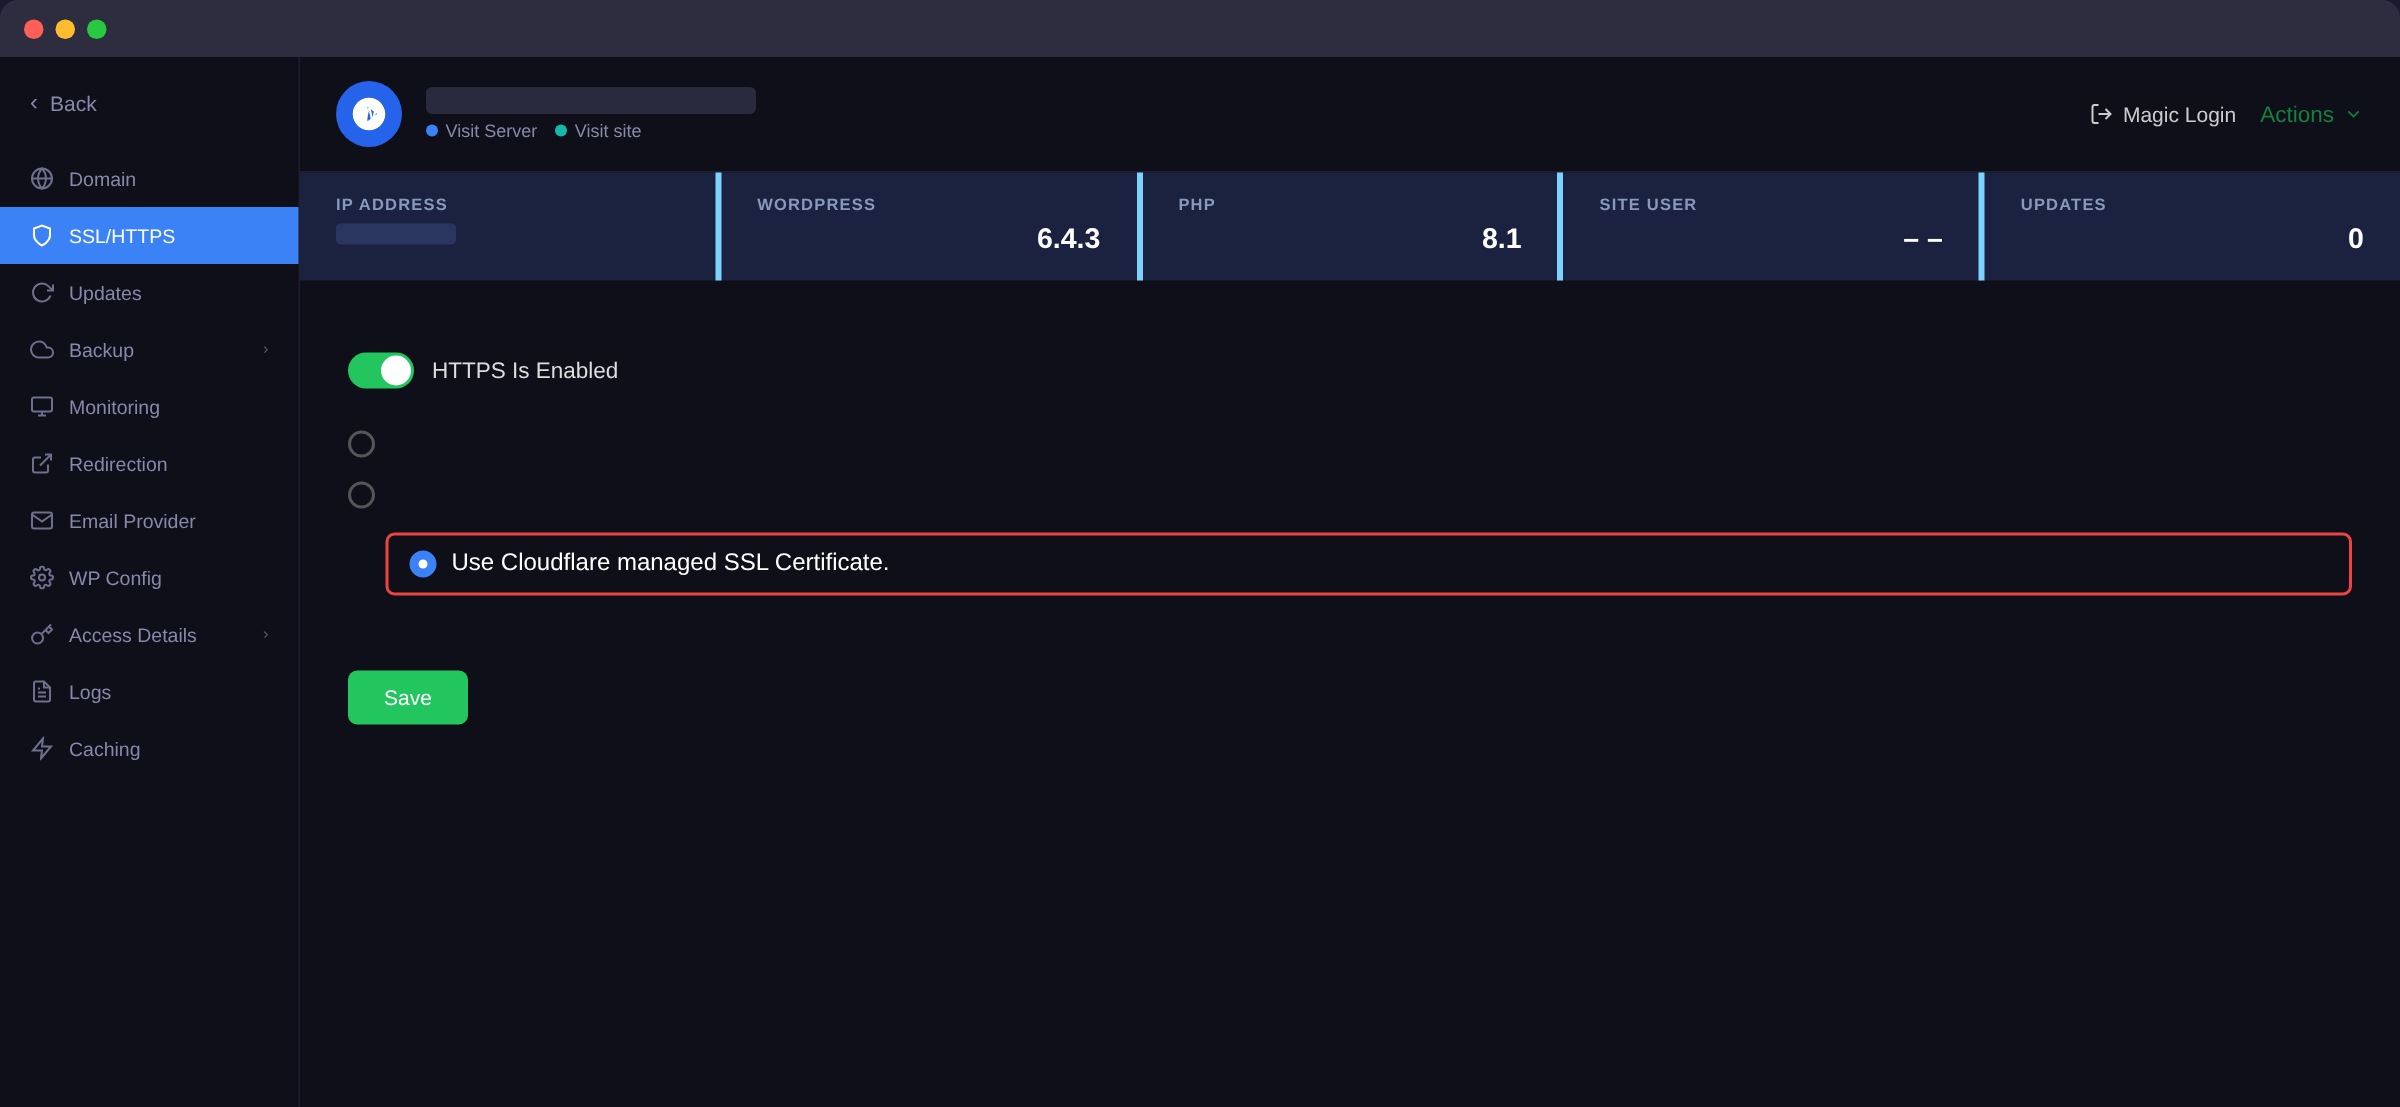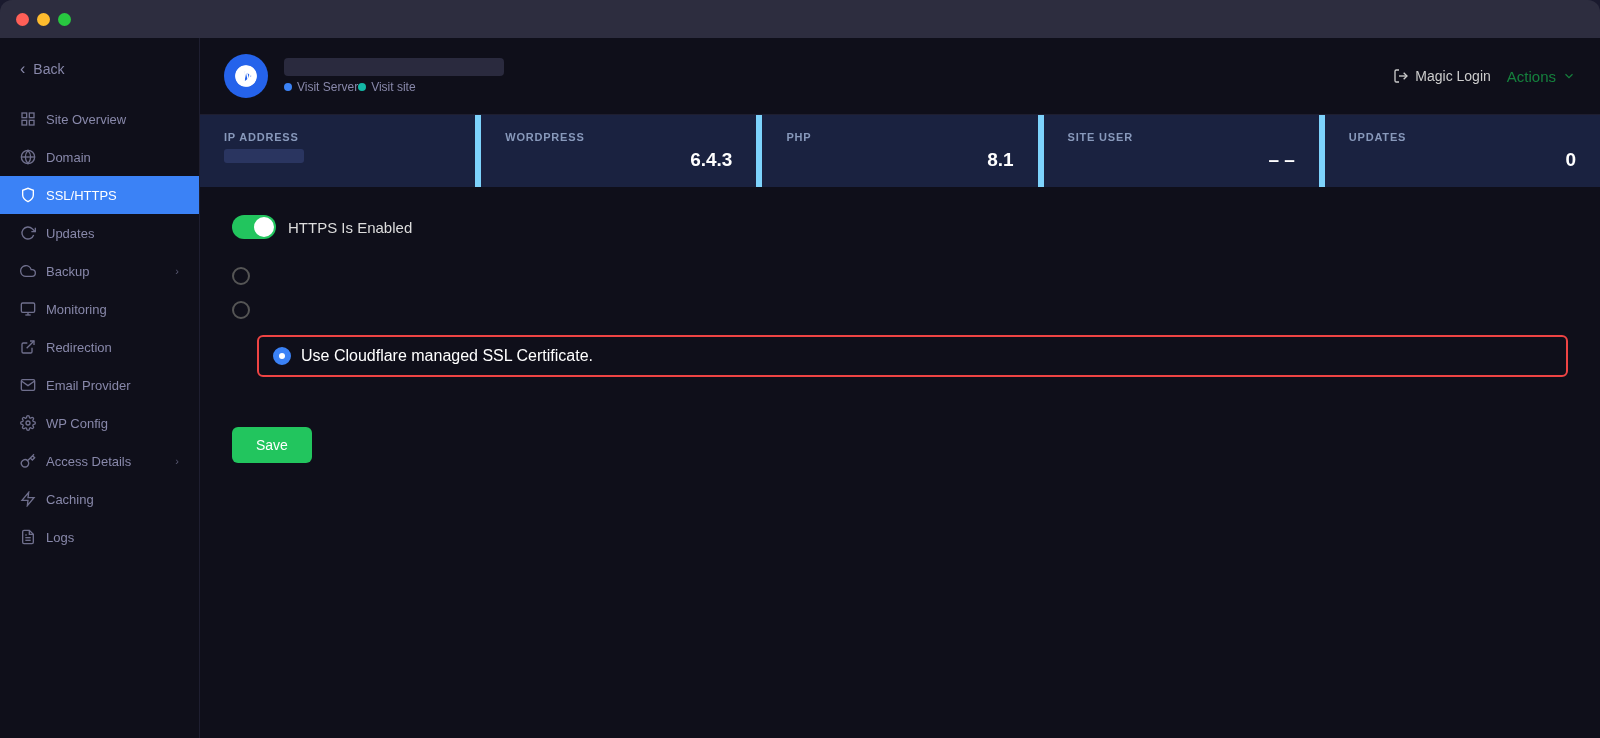--- a/index.html
+++ b/index.html
@@ -118,20 +118,21 @@
     }
     .site-name-bar {
       width: 220px;
       height: 18px;
       background: #2a2a3e;
       border-radius: 4px;
     }
     .site-meta {
       display: flex;
       align-items: center;
+      gap: 12px;
     }
     .site-meta-item {
       display: flex;
       align-items: center;
       gap: 5px;
       font-size: 12px;
       color: #8888aa;
     }
     .site-meta-item .dot-indicator {
       width: 8px; height: 8px;
@@ -170,21 +171,21 @@
 
     
     .stats-bar {
       background: #1a2240;
       display: flex;
       padding: 0;
     }
     .stat-item {
       padding: 16px 24px;
       flex: 1;
-      border-right: 6px solid #7dd3fc;
+      border-right: 4px solid #7dd3fc;
     }
     .stat-label {
       font-size: 11px;
       color: #8899bb;
       text-transform: uppercase;
       letter-spacing: 0.8px;
       margin-bottom: 6px;
       font-weight: 600;
     }
     .stat-value {
@@ -195,21 +196,21 @@
     }
     .stat-value-bar {
       width: 80px;
       height: 14px;
       background: #2a3560;
       border-radius: 3px;
     }
 
     
     .content-area {
-      padding: 28px 32px;
+      padding: 48px 32px;
       flex: 1;
     }
 
     
     .toggle-row {
       display: flex;
       align-items: center;
       gap: 12px;
       margin-bottom: 28px;
     }
@@ -313,29 +314,20 @@
 <div class="app-body">
 
   <div class="sidebar">
     <div class="back-btn">
       <span class="back-arrow">‹</span>
       <span>Back</span>
     </div>
 
     <nav class="sidebar-nav">
 
-      <div class="sidebar-item">
-        <svg class="icon" width="16" height="16" viewBox="0 0 24 24" fill="none" stroke="currentColor" stroke-width="2">
-            <rect x="3" y="3" width="7" height="7"></rect>
-            <rect x="14" y="3" width="7" height="7"></rect>
-            <rect x="3" y="14" width="7" height="7"></rect>
-            <rect x="14" y="14" width="7" height="7"></rect>
-          </svg>
-        <span>Site Overview</span>
-      </div>
 
       <div class="sidebar-item">
         <svg class="icon" width="16" height="16" viewBox="0 0 24 24" fill="none" stroke="currentColor" stroke-width="2">
             <circle cx="12" cy="12" r="10"></circle>
             <line x1="2" y1="12" x2="22" y2="12"></line>
             <path d="M12 2a15.3 15.3 0 0 1 4 10 15.3 15.3 0 0 1-4 10 15.3 15.3 0 0 1-4-10 15.3 15.3 0 0 1 4-10z"></path>
           </svg>
         <span>Domain</span>
       </div>
 
@@ -395,38 +387,38 @@
           </svg>
         <span>WP Config</span>
       </div>
 
       <div class="sidebar-item">
         <svg class="icon" width="16" height="16" viewBox="0 0 24 24" fill="none" stroke="currentColor" stroke-width="2">
             <path d="M21 2l-2 2m-7.61 7.61a5.5 5.5 0 1 1-7.778 7.778 5.5 5.5 0 0 1 7.777-7.777zm0 0L15.5 7.5m0 0l3 3L22 7l-3-3m-3.5 3.5L19 4"></path>
           </svg>
         <span>Access Details</span>
         <span class="chevron">›</span>
-      </div>
-
-      <div class="sidebar-item">
-        <svg class="icon" width="16" height="16" viewBox="0 0 24 24" fill="none" stroke="currentColor" stroke-width="2">
-            <polygon points="13 2 3 14 12 14 11 22 21 10 12 10 13 2"></polygon>
-          </svg>
-        <span>Caching</span>
       </div>
 
       <div class="sidebar-item">
         <svg class="icon" width="16" height="16" viewBox="0 0 24 24" fill="none" stroke="currentColor" stroke-width="2">
             <path d="M14 2H6a2 2 0 0 0-2 2v16a2 2 0 0 0 2 2h12a2 2 0 0 0 2-2V8z"></path>
             <polyline points="14 2 14 8 20 8"></polyline>
             <line x1="16" y1="13" x2="8" y2="13"></line>
             <line x1="16" y1="17" x2="8" y2="17"></line>
             <polyline points="10 9 9 9 8 9"></polyline>
           </svg>
         <span>Logs</span>
+      </div>
+
+      <div class="sidebar-item">
+        <svg class="icon" width="16" height="16" viewBox="0 0 24 24" fill="none" stroke="currentColor" stroke-width="2">
+            <polygon points="13 2 3 14 12 14 11 22 21 10 12 10 13 2"></polygon>
+          </svg>
+        <span>Caching</span>
       </div>
 
     </nav>
   </div>
 
   <div class="main-content">
 
     <div class="header">
       <div class="wp-logo">
         <svg width="26" height="26" viewBox="0 0 24 24" fill="white">

